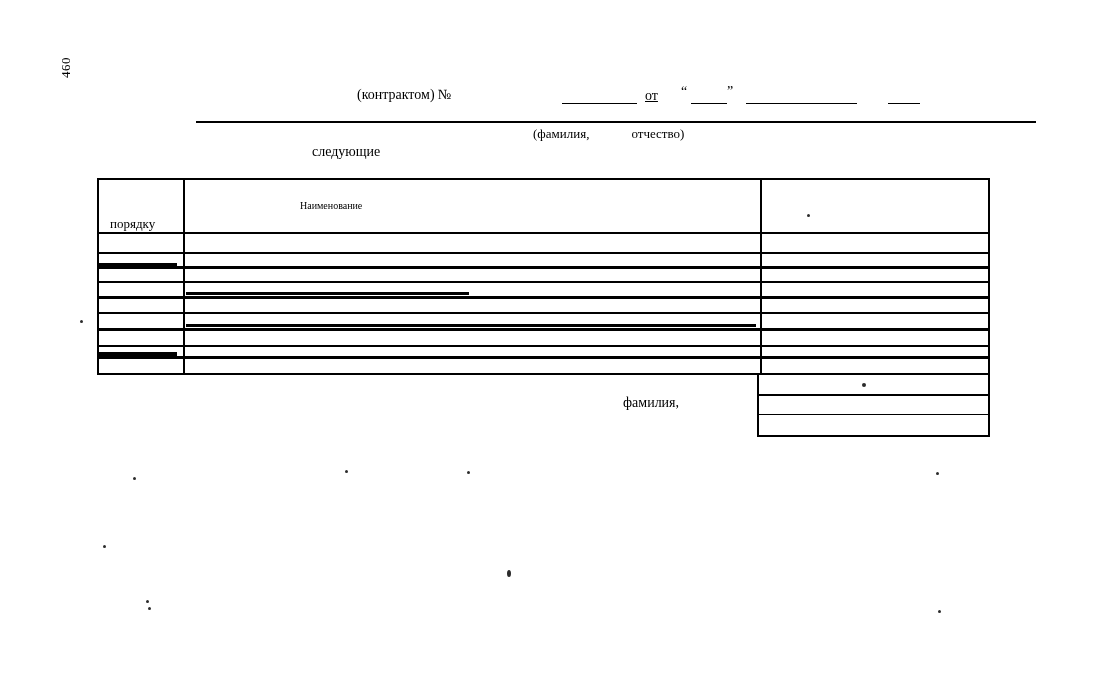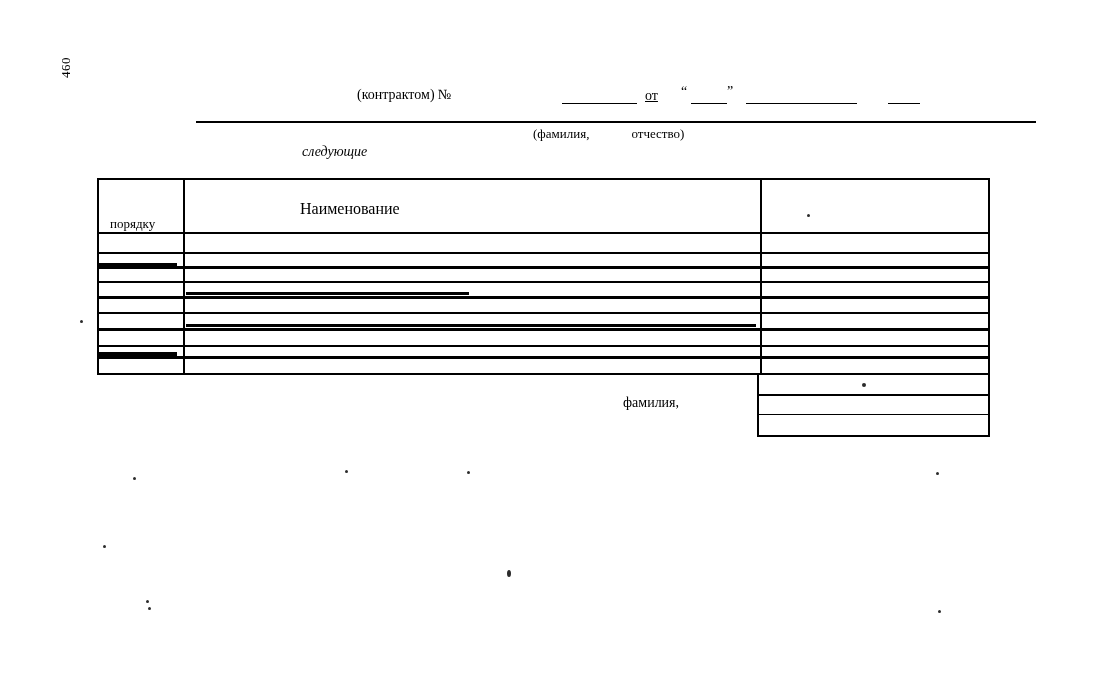--- a/index.html
+++ b/index.html
@@ -77,24 +77,23 @@
     font-size: 13px;
     white-space: nowrap;
   }
   .fio .gap {
     display: inline-block;
     width: 42px;
   }
 
   .sled {
     position: absolute;
-    left: 302px;
+    left: 312px;
     top: 144px;
     font-size: 14px;
-    font-style: italic;
   }
 
   
   .tbl {
     position: absolute;
     left: 97px;
     top: 178px;
     width: 893px;
     height: 197px;
   }
@@ -122,21 +121,21 @@
 
   .row-line {
     position: absolute;
     background: #000;
   }
 
   .th-name {
     position: absolute;
     left: 300px;
     top: 200px;
-    font-size: 16px;
+    font-size: 10px;
   }
   .th-order {
     position: absolute;
     left: 110px;
     top: 216px;
     font-size: 13px;
   }
 
   
   .lowbox {

